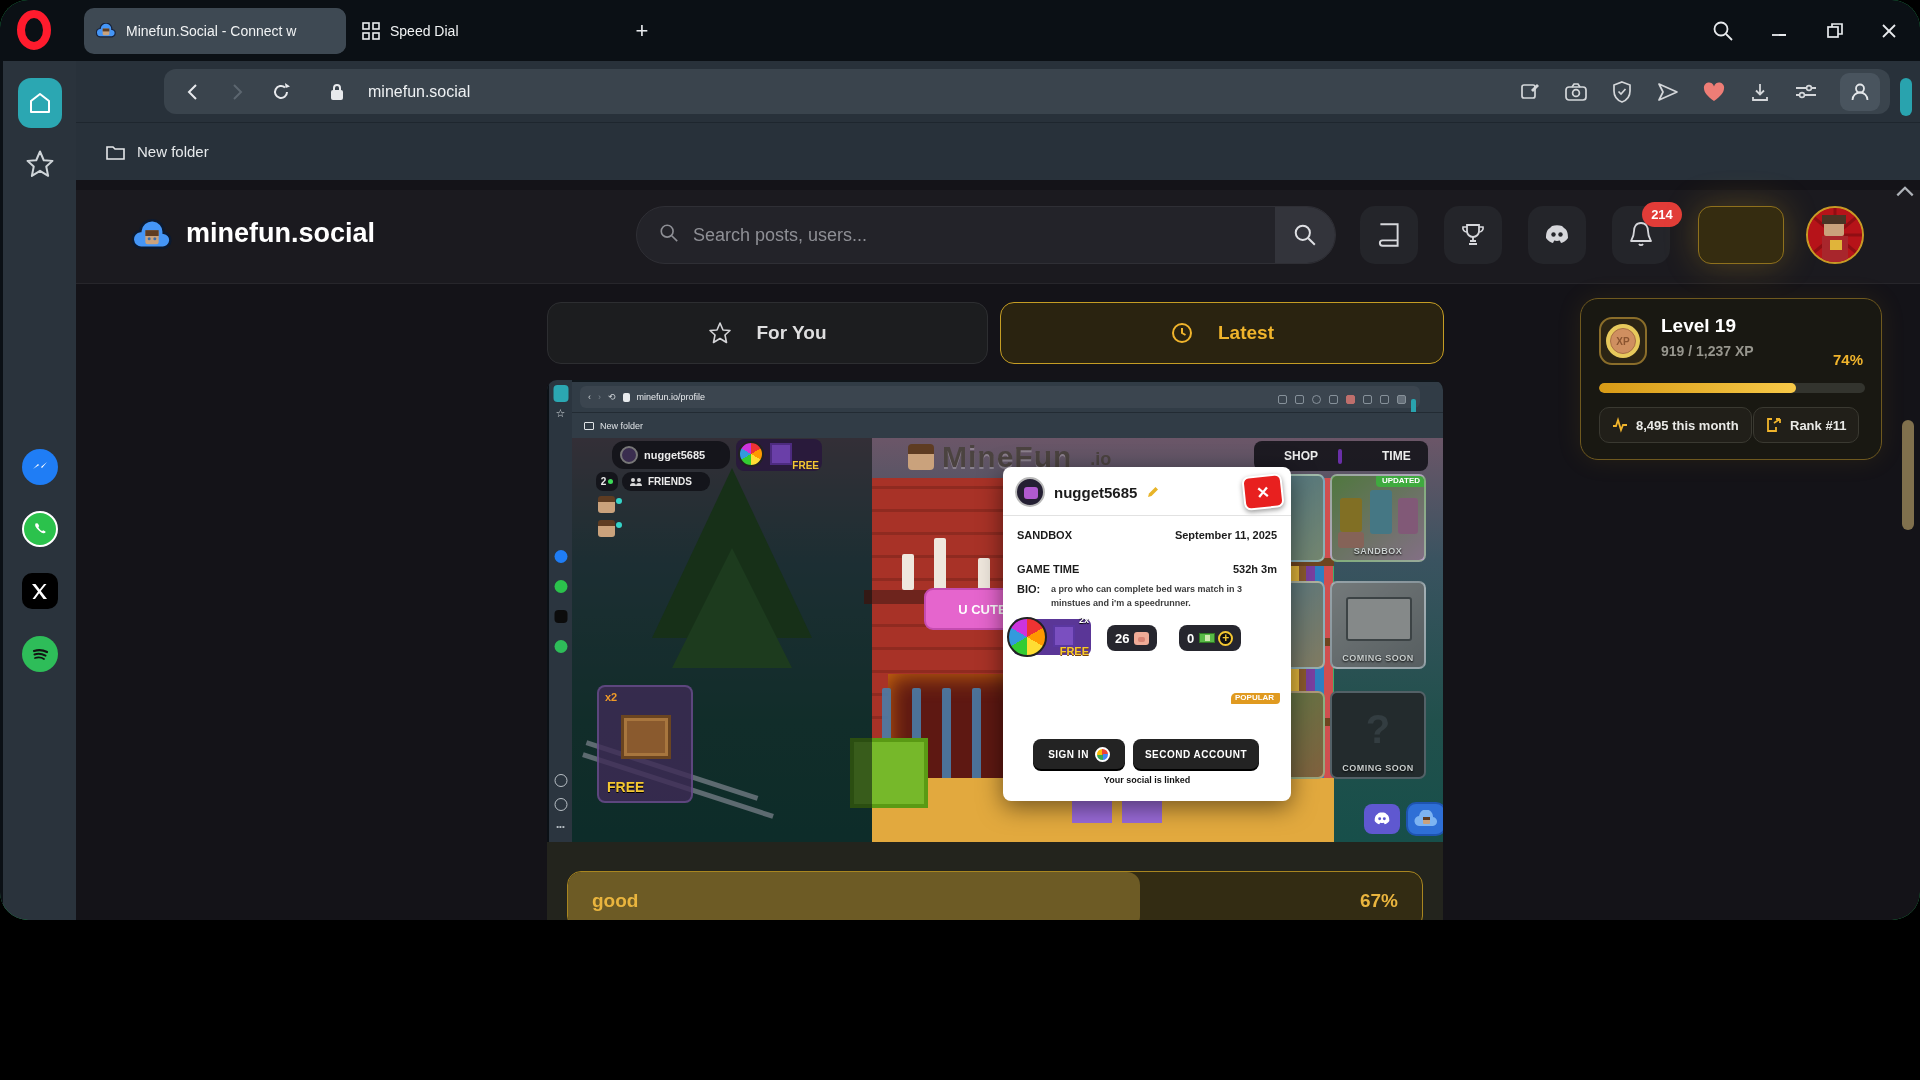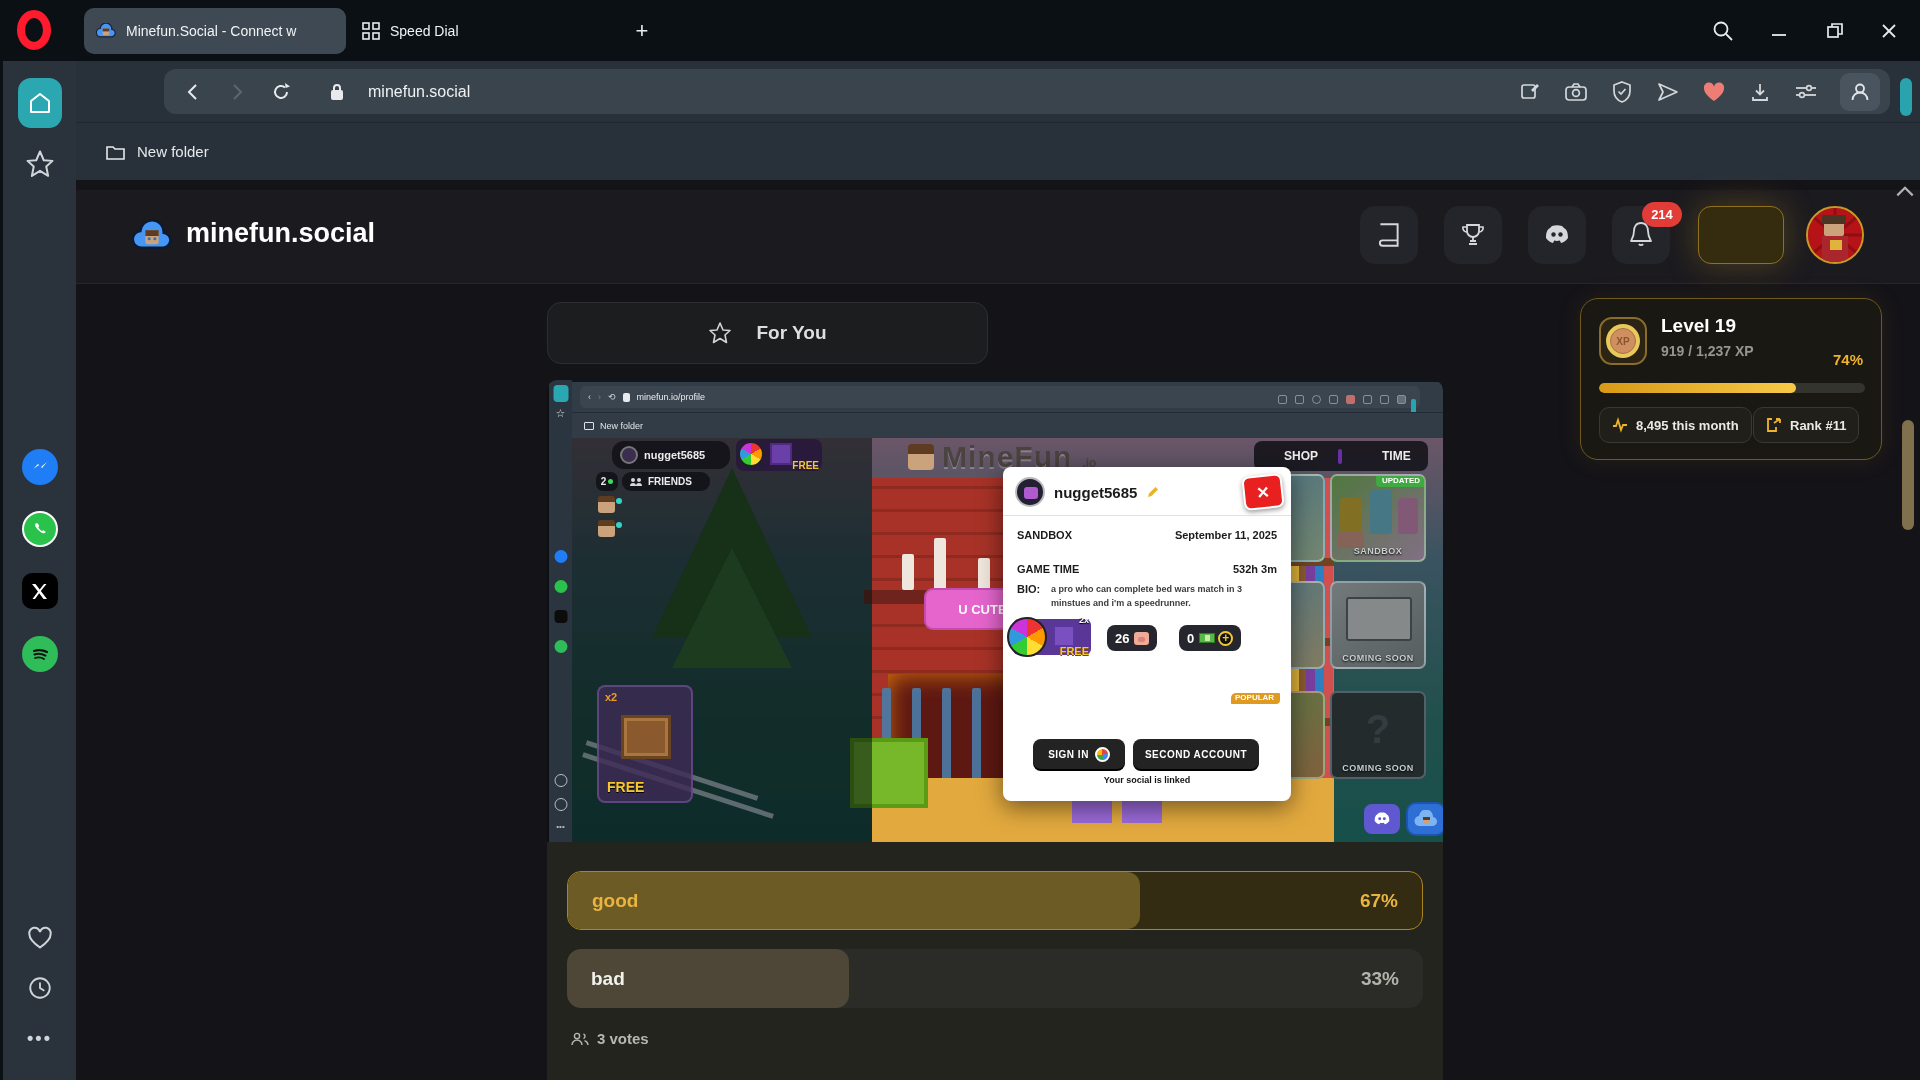--- a/index.html
+++ b/index.html
@@ -1,18 +1,18 @@
 <!DOCTYPE html>
 <html><head>
 <meta charset="utf-8">
 <style>
   * { margin:0; padding:0; box-sizing:border-box; }
   html,body { background:#000; }
-  #root{ position:relative; width:1920px; height:1080px; overflow:hidden;
-         background:#22c55e; font-family:"Liberation Sans",sans-serif; }
+  #root{ position:relative; width:1920px; height:920px; overflow:hidden;
+         background:#22c55e; font-family:"Liberation Sans",sans-serif;border-radius:28px; }
   .abs{ position:absolute; }
 
   
   #titlebar{ left:0; top:0; width:1920px; height:61px; background:#0b1015; }
   #opera-logo{ left:12px; top:8px; width:44px; height:44px; }
   #tab-active{ left:84px; top:8px; width:262px; height:46px; background:#3e4953;
                border-radius:10px; display:flex; align-items:center; gap:10px; padding:0 12px; overflow:hidden;}
   #tab-active .fade{ position:absolute; right:0; top:0; width:40px; height:46px;
                background:linear-gradient(90deg, rgba(62,73,83,0), #3e4953); }
   .tab-title{ color:#f1f3f4; font-size:14px; white-space:nowrap; }
@@ -155,21 +155,21 @@
   #g-player .av{ width:18px; height:18px; border-radius:50%; background:#3a2d4f; border:2px solid #777;}
   #g-spin{ left:164px; top:1px; width:86px; height:32px; background:rgba(40,22,60,.85); border-radius:8px;}
   .wheel{ border-radius:50%; background:conic-gradient(#e33 0 60deg,#f90 0 120deg,#fd3 0 180deg,#3c3 0 240deg,#39d 0 300deg,#c3d 0 360deg); border:2px solid #222;}
   #g-spin .wheel{ position:absolute; left:2px; top:2px; width:26px; height:26px;}
   #g-spin .crate{ position:absolute; left:34px; top:4px; width:22px; height:22px; background:#6a3fa8; border:2px solid #4d2b80;}
   #g-spin .free{ position:absolute; right:3px; bottom:0px; color:#f5c832; font-size:10px; font-weight:900;}
   #g-logo{ left:336px; top:2px; position:absolute; display:flex; align-items:center; gap:8px;}
   #g-logo-head{ width:26px; height:26px; background:#caa27c; border-top:10px solid #5e3c22; border-radius:4px;}
   #g-logo-text{ font-size:30px; font-weight:900; color:#4b4340; letter-spacing:1px;
                 text-shadow:0 2px 0 rgba(255,255,255,.25); }
-  #g-logo-io{ font-size:12px; font-weight:900; color:#4b4340; align-self:flex-end; margin-left:2px; margin-bottom:4px;}
+  #g-logo-io{ font-size:18px; font-weight:900; color:#4b4340; align-self:flex-end; margin-left:10px; margin-bottom:4px;}
   #g-shoppets{ left:682px; top:3px; width:174px; height:30px; font-size:12px; border-radius:8px; padding:8px 10px; gap:20px;}
   #g-gift{ width:15px; height:15px; background:#8a3fd0; border-radius:3px; border:2px solid #6a2fa8;}
   #g-friends{ left:50px; top:34px; width:88px; height:19px; font-size:10px; gap:5px; border-radius:9px; padding:0 7px;}
   #g-count{ left:24px; top:34px; width:22px; height:19px; font-size:10px; border-radius:7px; justify-content:center;}
   #g-count i{ width:5px; height:5px; border-radius:50%; background:#3ddc5a; margin-left:2px;}
   .g-buddy{ position:absolute; left:26px; width:17px; height:17px; background:#caa27c; border-top:6px solid #5e3c22; border-radius:3px;}
   .buddy-dot{ position:absolute; left:44px; width:6px; height:6px; border-radius:50%; background:#35d4c8;}
 
   
   #g-bubble{ position:absolute; left:352px; top:150px; width:132px; height:42px; background:#e565cd; border-radius:9px;
@@ -458,20 +458,35 @@
     <div class="abs" id="site-header">
       <svg class="abs" id="site-logo" viewBox="0 0 24 18">
         <path d="M6 16 a5 5 0 0 1 -1-10 a7 7 0 0 1 14 1 a4.5 4.5 0 0 1 -1 9 z" fill="#4596f7" stroke="#0c1a30" stroke-width="1.5"></path>
         <rect x="8" y="5.5" width="8" height="8.5" rx="1.5" fill="#caa27c"></rect>
         <rect x="8" y="5.5" width="8" height="3.5" fill="#5e3c22"></rect>
         <circle cx="10.3" cy="10.6" r="0.9" fill="#3d6da8"></circle>
           <circle cx="13.7" cy="10.6" r="0.9" fill="#3d6da8"></circle>
       </svg>
       <div class="abs" id="site-title">minefun.social</div>
 
+      <div class="abs" id="search-pill">
+        <span style="margin-left:22px">
+          <svg width="20" height="20" viewBox="0 0 22 22">
+              <circle cx="9" cy="9" r="6.5" fill="none" stroke="#8e8f95" stroke-width="1.8"></circle>
+              <line x1="14" y1="14" x2="20" y2="20" stroke="#8e8f95" stroke-width="1.8"></line>
+            </svg>
+        </span>
+        <input id="search-input" placeholder="Search posts, users..." style="">
+        <span id="search-btn">
+          <svg width="24" height="24" viewBox="0 0 22 22">
+              <circle cx="9" cy="9" r="6.5" fill="none" stroke="#dfe0e4" stroke-width="1.8"></circle>
+              <line x1="14" y1="14" x2="20" y2="20" stroke="#dfe0e4" stroke-width="1.8"></line>
+            </svg>
+        </span>
+      </div>
 
       <div class="abs hdr-btn" id="btn-book">
         <svg width="26" height="28" viewBox="0 0 24 26">
             <path d="M4 3 H20 V23 H6 a2.5 2.5 0 0 1 0-5 H20" fill="none" stroke="#d6d7db" stroke-width="1.8"></path>
           </svg>
       </div>
       <div class="abs hdr-btn" id="btn-trophy">
         <svg width="28" height="28" viewBox="0 0 28 28">
             <path d="M8 4 H20 V10 a6 6 0 0 1 -12 0 Z" fill="none" stroke="#d6d7db" stroke-width="1.8"></path>
             <path d="M8 6 H4 a4 4 0 0 0 4 5 M20 6 H24 a4 4 0 0 1 -4 5" fill="none" stroke="#d6d7db" stroke-width="1.7"></path>
@@ -515,20 +530,27 @@
     <svg class="abs" id="scroll-up" viewBox="0 0 20 14">
       <path d="M3 11 L10 4 L17 11" fill="none" stroke="#aeb2b8" stroke-width="2"></path>
     </svg>
     <div class="abs" id="pg-scrollbar"></div>
 
     <div class="abs feed-tab" id="tab-foryou">
       <svg width="24" height="24" viewBox="0 0 24 24">
           <path d="M12 2 L15 9 L22 9.5 L17 14 L18.5 21.5 L12 17.5 L5.5 21.5 L7 14 L2 9.5 L9 9 Z" fill="none" stroke="#d4d4d7" stroke-width="1.6" stroke-linejoin="round"></path>
         </svg>
       <span>For You</span>
+    </div>
+    <div class="abs feed-tab" id="tab-latest">
+      <svg width="24" height="24" viewBox="0 0 24 24">
+          <circle cx="12" cy="12" r="9" fill="none" stroke="#f0b42c" stroke-width="2"></circle>
+          <path d="M12 7 V12 L15.5 14" fill="none" stroke="#f0b42c" stroke-width="2"></path>
+        </svg>
+      <span>Latest</span>
     </div>
 
     <div class="abs" id="level-card">
       <div class="abs" id="xp-chip">
         <div id="xp-coin">
             <div id="xp-coin-inner">XP</div>
           </div>
       </div>
       <div class="abs" id="lvl-title">Level 19</div>
       <div class="abs" id="lvl-xp">919 / 1,237 XP</div>

